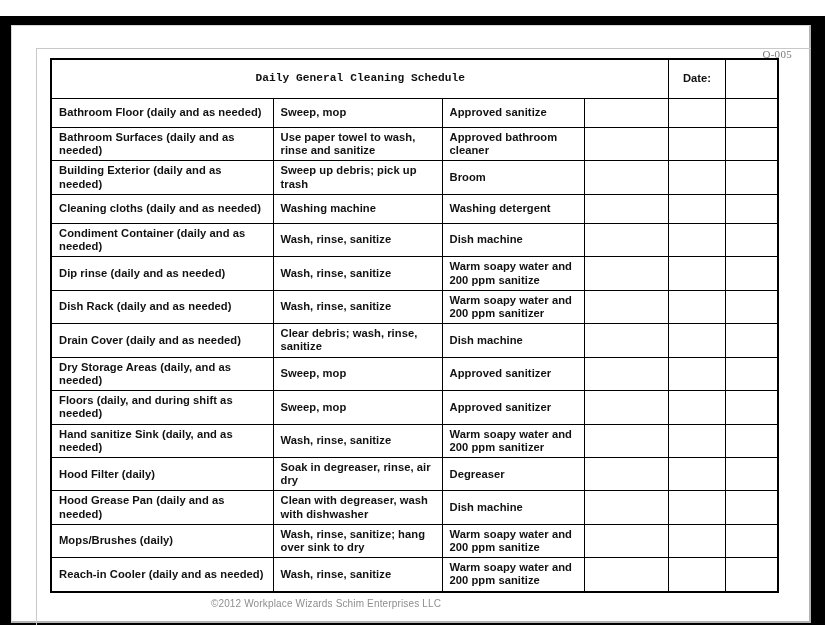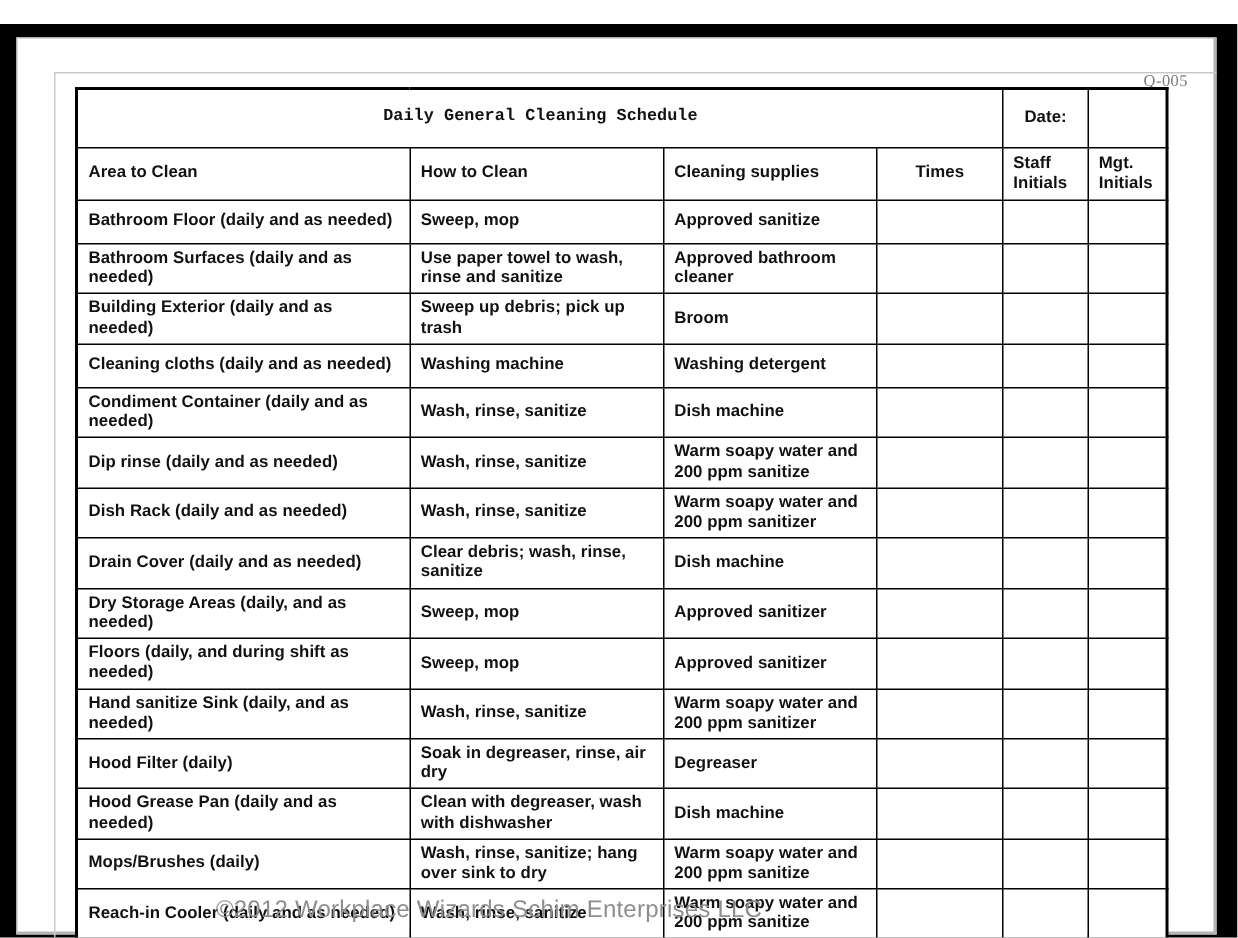--- a/index.html
+++ b/index.html
@@ -122,21 +122,21 @@
   td.blank-cell {
     background: #ffffff;
   }
 
   #footer {
     position: absolute;
     left: 0;
     top: 582px;
     width: 652px;
     text-align: center;
-    font-size: 16px;
+    font-size: 10px;
     color: #8e8e8e;
     font-family: "Liberation Sans", sans-serif;
     letter-spacing: 0.15px;
   }
 
   #corner-mark {
     position: absolute;
     left: 771px;
     top: 569px;
     width: 5px;
@@ -165,34 +165,20 @@
         <col style="width:84px">
         <col style="width:57px">
         <col style="width:53px">
       </colgroup>
       <tbody>
         <tr>
           <td class="title-cell" colspan="4">Daily General Cleaning Schedule</td>
           <td class="date-label">Date:</td>
           <td class="date-blank"></td>
         </tr>
-        <tr>
-          <td class="col-head">Area to Clean</td>
-          <td class="col-head">How to Clean</td>
-          <td class="col-head">Cleaning supplies</td>
-          <td class="col-head center">Times</td>
-          <td class="col-head">
-            <span>Staff</span><br>
-            <span>Initials</span>
-          </td>
-          <td class="col-head">
-            <span>Mgt.</span><br>
-            <span>Initials</span>
-          </td>
-        </tr>
       </tbody>
       <tbody id="rows-body">
           <tr>
             <td class="body-cell">Bathroom Floor (daily and as needed)</td>
             <td class="body-cell">Sweep, mop</td>
             <td class="body-cell">Approved sanitize</td>
             <td class="body-cell blank-cell"></td>
             <td class="body-cell blank-cell"></td>
             <td class="body-cell blank-cell"></td>
           </tr>

